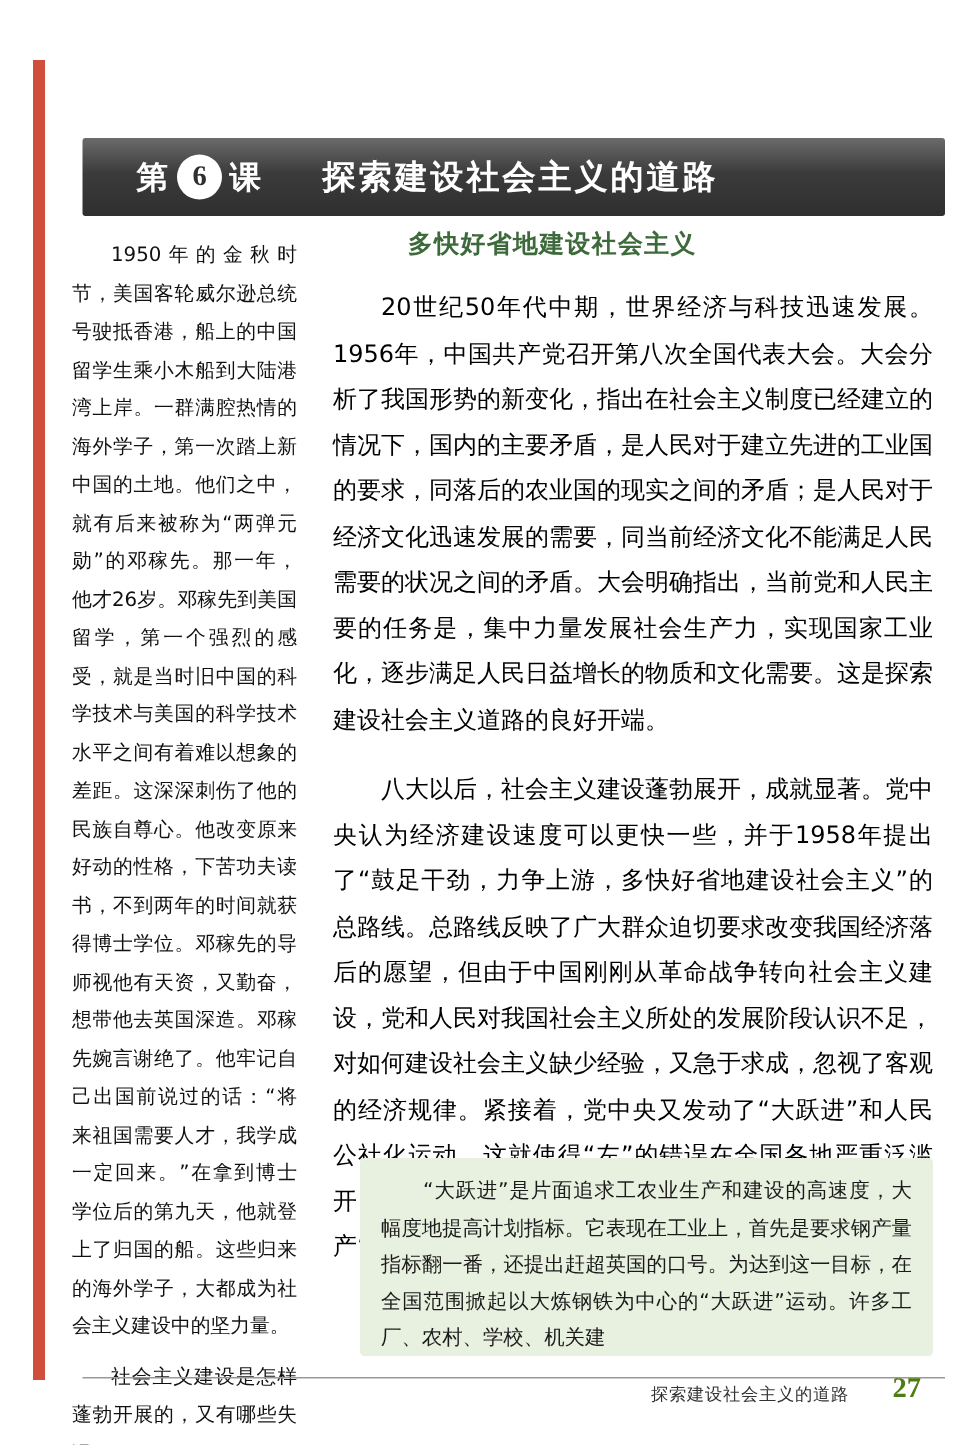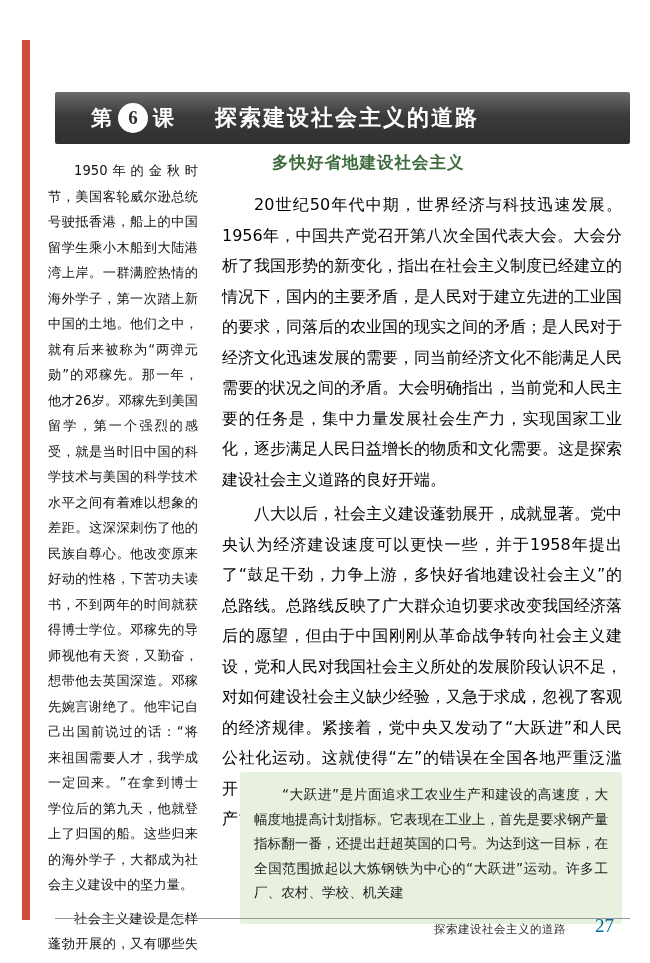--- a/index.html
+++ b/index.html
@@ -112,35 +112,35 @@
   }
   .subhead {
     color: #3d6a3a;
     font-size: 16.5px;
     font-weight: bold;
     letter-spacing: 1px;
     margin: 0 0 16px 50px;
     font-family: "DejaVu Sans", sans-serif;
   }
   .main-col p.body {
-    margin: 4px 0 2px 0;
+    margin: 16px 0 2px 0;
     font-size: 16px;
     line-height: 30.5px;
     color: #000000;
     text-align: justify;
     text-indent: 32px;
     font-family: "DejaVu Sans", sans-serif;
   }
   
   .note-box {
     position: absolute;
     left: 240px;
     top: 772px;
     width: 382px;
-    height: 152px;
+    height: 132px;
     background: #e8f0df;
     border-radius: 3px;
   }
   .note-text {
     position: absolute;
     left: 14px;
     top: 10px;
     width: 354px;
     font-size: 13.6px;
     line-height: 24.6px;
@@ -166,22 +166,22 @@
     font-size: 11.5px;
     color: #333333;
     letter-spacing: 0.5px;
     font-family: "DejaVu Sans", sans-serif;
   }
   .page-num {
     position: absolute;
     right: 36px;
     top: 915px;
     font-size: 19px;
-    font-weight: normal;
-    color: #0369a1;
+    font-weight: bold;
+    color: #4d7c0f;
     font-family: "Liberation Serif", serif;
   }
 </style>
 </head>
 <body>
 
 <div class="page">
 
   <div class="left-bar"></div>
 

